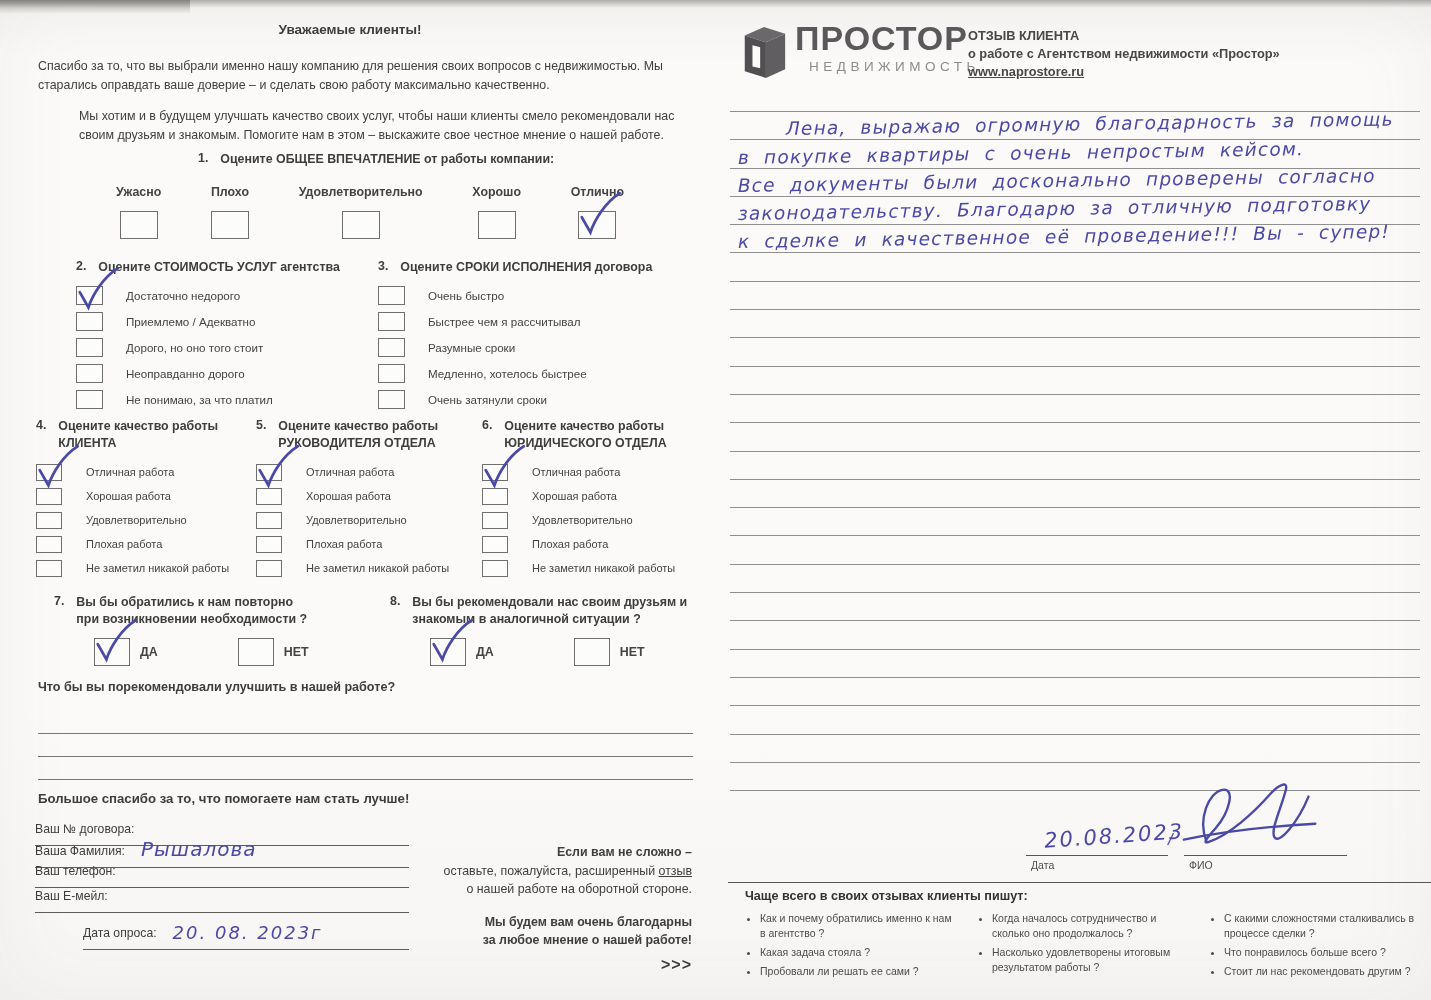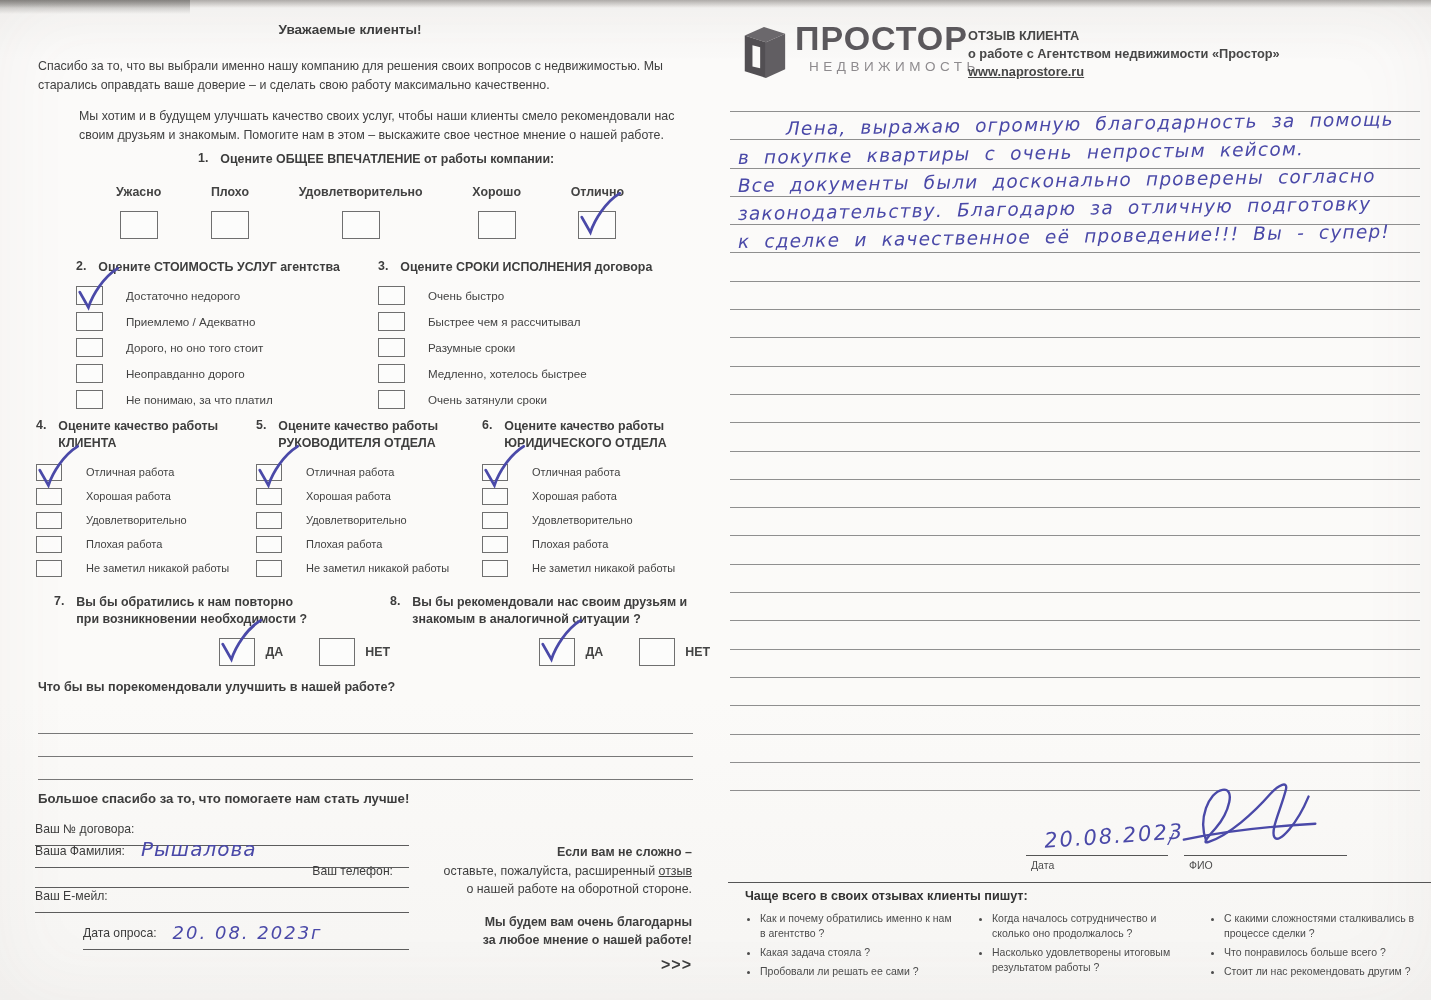--- a/index.html
+++ b/index.html
@@ -53,36 +53,36 @@
   #q5col { width:226px; }
   #q6col { width:225px; }
   #q456 .opts { margin-top:9px; }
   #q456 .opts .opt-row { height:24px; }
   #q456 .opts .cb { width:26px; height:17px; margin-right:24px; }
   #q456 .opt-label { font-size:11px; }
 
   #q78 { left:0; top:594px; width:710px; display:flex; }
   #q7col { margin-left:54px; width:336px; }
   #q8col { width:320px; }
-  .yn { display:flex; gap:36px; margin:11px 0 0 40px;justify-content:flex-end; }
+  .yn { display:flex; gap:80px; margin:11px 0 0 40px; }
   .yn .opt-row { display:flex; align-items:center; }
   .yn .cb { width:36px; height:28px; margin-right:10px; }
   .yn .opt-label { font-weight:bold; font-size:12.4px; }
 
   #improve { left:38px; top:679px; width:655px; }
   #improve .q-title { font-size:12.6px; }
   .blank-lines { margin-top:15px; }
   .blank-line { height:23px; border-bottom:1.2px solid #787878; }
 
   #thanks { left:38px; top:791px; font-size:13.2px; font-weight:bold; }
 
   #fields { left:35px; top:828px; width:374px; }
   .field-row { display:flex; align-items:flex-end; border-bottom:1.3px solid #5c5c5c; padding-bottom:9px; }
   .field-row:nth-child(1){ height:18px; } .field-row:nth-child(2){ height:22px; }
-  .field-row:nth-child(3){ height:20px;justify-content:flex-end; } .field-row:nth-child(4){ height:25px; }
+  .field-row:nth-child(3){ height:20px; } .field-row:nth-child(4){ height:25px; }
   .field-row:nth-child(5){ height:37px;margin-left:48px; }
   .field-label { font-size:12.2px; color:#3c3c3c; white-space:nowrap; }
   .field-value { font-family:"DejaVu Sans", sans-serif; font-style:italic; color:var(--pen);
     font-size:20px; margin-left:16px; position:relative; top:3px; letter-spacing:1px; white-space:nowrap; }
   .field-row:nth-child(5) .field-value { font-size:18px; letter-spacing:2px; }
 
   #aside { left:428px; top:843px; width:264px; text-align:right; font-size:12.4px; line-height:1.5; color:#3e3e3e; }
   #aside .gap { height:14px; }
   .uline { text-decoration:underline; }
   #arrows { font-weight:bold; font-size:16px; letter-spacing:1px; margin-top:3px; }

